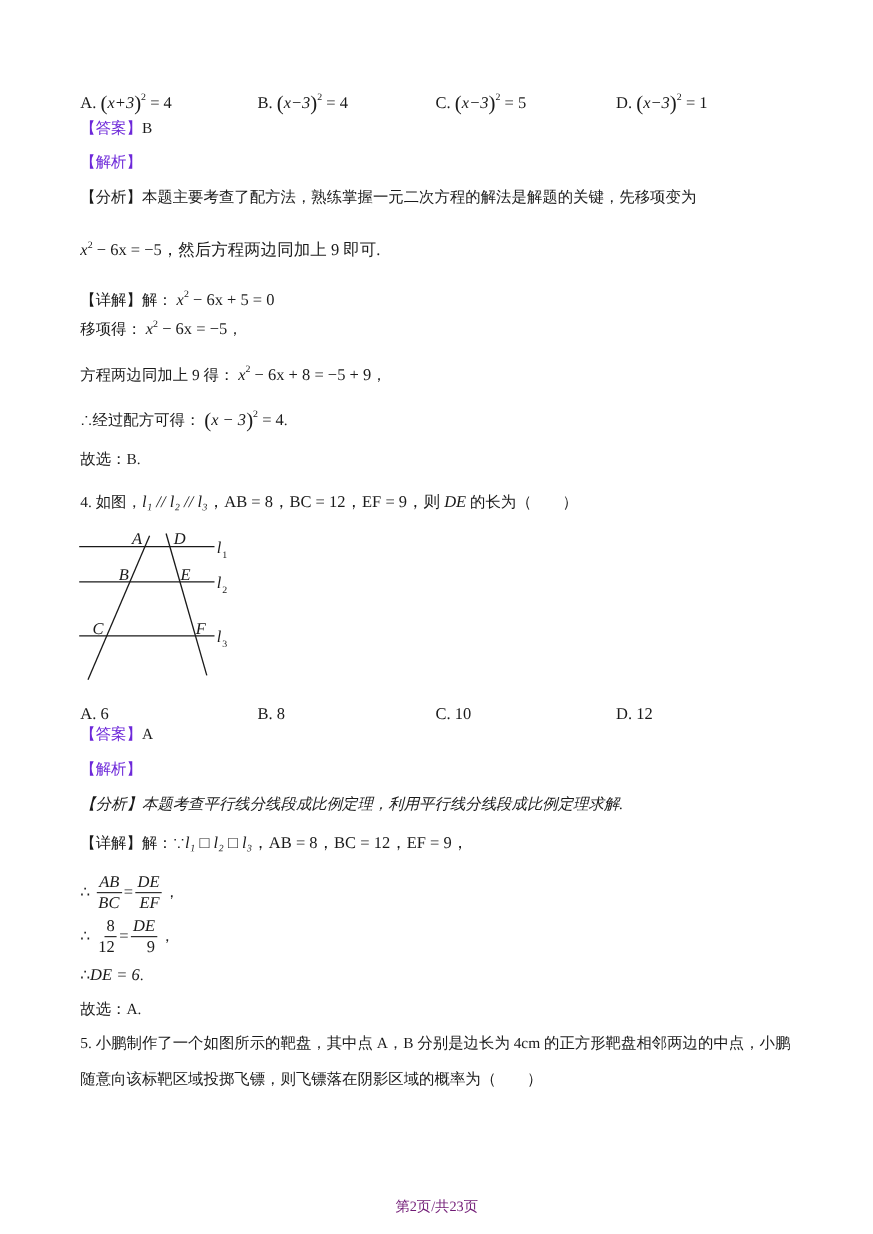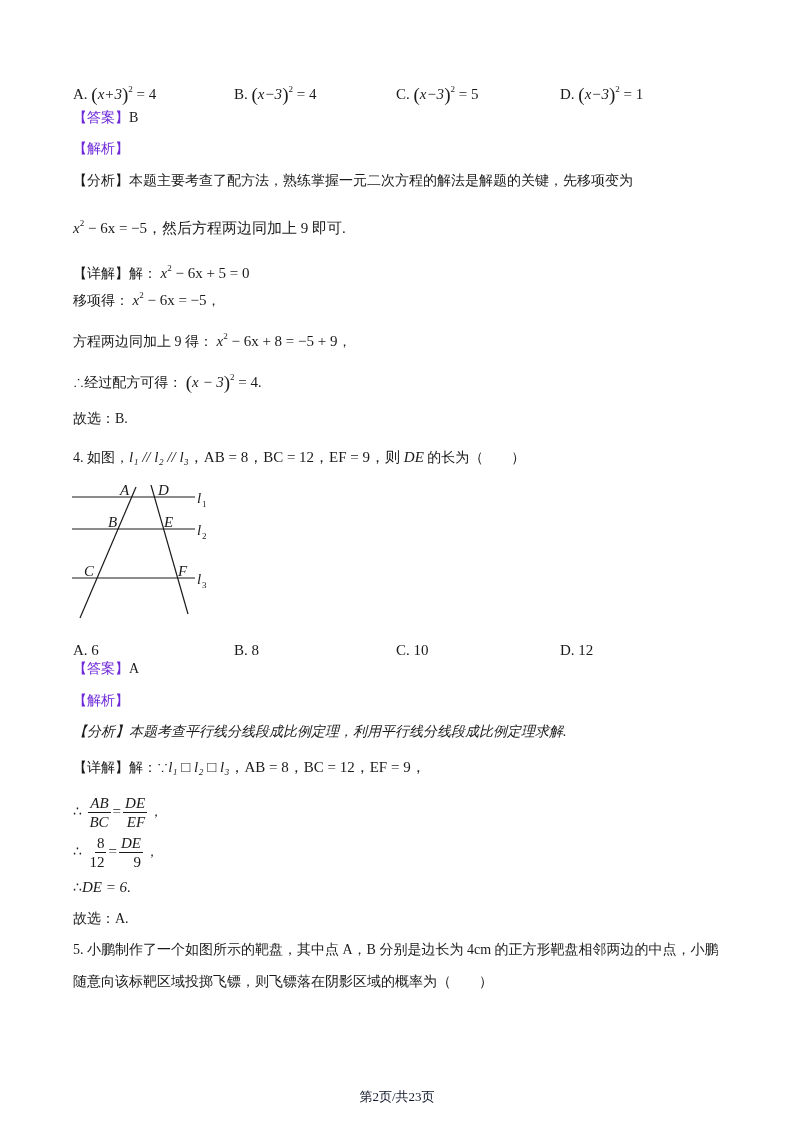--- a/index.html
+++ b/index.html
@@ -11,21 +11,21 @@
   .line { position: absolute; left: 73px; white-space: nowrap; line-height: 20px; }
   .opt { position: absolute; white-space: nowrap; line-height: 20px; }
   .math { font-family: "Liberation Serif", serif; font-size: 15px; margin-top: 12px; }
   .var { font-style: italic; }
   .paren { font-size: 19px; vertical-align: -2px; }
   sup { font-size: 9px; vertical-align: 7px; line-height: 0; }
   .blue-label { color: #6d28d9; }
   .frac { display: inline-flex; flex-direction: column; align-items: flex-end; vertical-align: middle; margin: 0 2px; font-size: 15px; }
   .frac .num { padding: 0 2px; border-bottom: 1px solid #1a1a1a; line-height: 18px; }
   .frac .den { padding: 0 2px; line-height: 18px; }
-  .footer { position: absolute; left: 0; width: 794px; top: 1088px; text-align: center; font-size: 13px; color: #0f172a; }
+  .footer { position: absolute; left: 0; width: 794px; top: 1088px; text-align: center; font-size: 13px; color: #701a75; }
   .diagram { position: absolute; left: 60px; top: 478px; }
   .diagram text { font-family: "Liberation Serif", serif; font-style: italic; font-size: 15px; fill: #1a1a1a; }
   .diagram text.sub { font-style: normal; font-size: 9px; }
 </style>
 </head>
 <body>
 
 <div class="opt math" style="left:73px; top:72px;">
   <span>A.</span>
   <span class="paren">(</span><span class="var">x+3</span><span class="paren">)</span><sup>2</sup>

